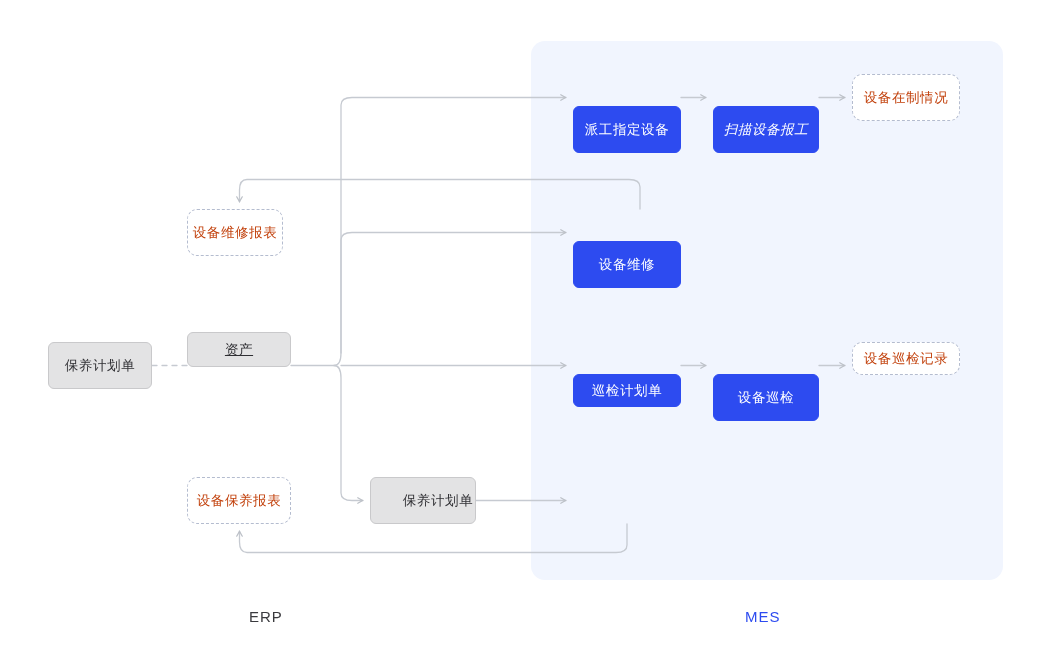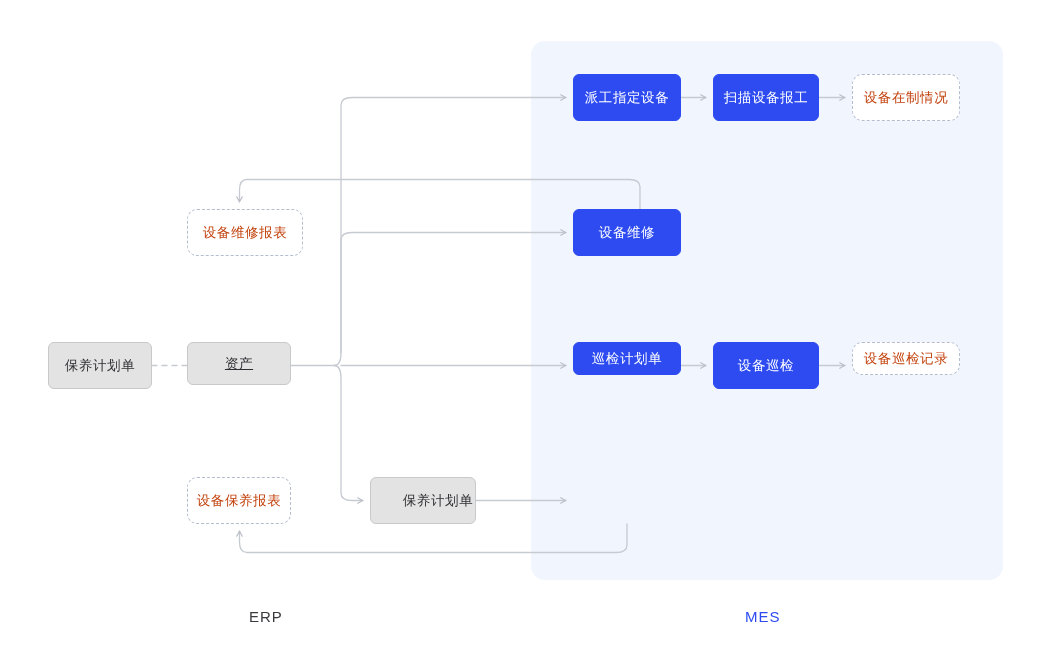--- a/index.html
+++ b/index.html
@@ -44,20 +44,21 @@
     font-size: 13.5px;
     letter-spacing: 0.6px;
     white-space: nowrap;
     user-select: none;
   }
   .node.blue {
     background: #2d4bf0;
     color: #ffffff;
     border: 1px solid #2d4bf0;
     font-weight: 400;
+    margin-top: 32px;
   }
   .node.gray {
     background: #e3e3e4;
     color: #2f2f33;
     border: 1px solid #c9c9cb;
   }
   .node.dashed {
     background: #ffffff;
     color: #c2410c;
     border: 1px dashed #b4bccf;
@@ -123,31 +124,31 @@
       
       <path d="M640,209 L640,187 C640,181 635.5,179.5 629,179.5 L247,179.5 C241,179.5 239.5,184 239.5,190 L239.5,202" marker-end="url(#ah)"></path>
 
       
       <path d="M627,524 L627,545 C627,551 622.5,552.5 616,552.5 L247,552.5 C241,552.5 239.5,548 239.5,542 L239.5,531" marker-end="url(#ah)"></path>
     </g>
   </svg>
 
   <div class="node gray" style="left:48px;  top:342px; width:104px; height:47px;">保养计划单</div>
 
-  <div class="node gray" style="left:187px; top:342px; width:104px; height:43px;text-decoration:underline;">资产</div>
+  <div class="node gray" style="left:187px; top:332px; width:104px; height:35px;text-decoration:underline;">资产</div>
 
-  <div class="node dashed" style="left:187px; top:209px; width:116px; height:47px;">设备维修报表</div>
+  <div class="node dashed" style="left:187px; top:209px; width:96px; height:47px;">设备维修报表</div>
 
   <div class="node dashed" style="left:187px; top:477px; width:104px; height:47px;">设备保养报表</div>
 
   <div class="node gray" style="left:370px; top:477px; width:106px; height:47px;padding-left:30px;">保养计划单</div>
 
   <div class="node blue" style="left:573px; top:74px;  width:108px; height:47px;">派工指定设备</div>
 
-  <div class="node blue" style="left:713px; top:74px;  width:106px; height:47px;">扫描设备报工</div>
+  <div class="node blue" style="left:713px; top:74px;  width:106px; height:47px;font-style:italic;">扫描设备报工</div>
 
   <div class="node dashed" style="left:852px; top:74px;  width:108px; height:47px;">设备在制情况</div>
 
   <div class="node blue" style="left:573px; top:209px; width:108px; height:47px;">设备维修</div>
 
   <div class="node blue" style="left:573px; top:342px; width:108px; height:33px;">巡检计划单</div>
 
   <div class="node blue" style="left:713px; top:342px; width:106px; height:47px;">设备巡检</div>
 
   <div class="node dashed" style="left:852px; top:342px; width:108px; height:33px;">设备巡检记录</div>

